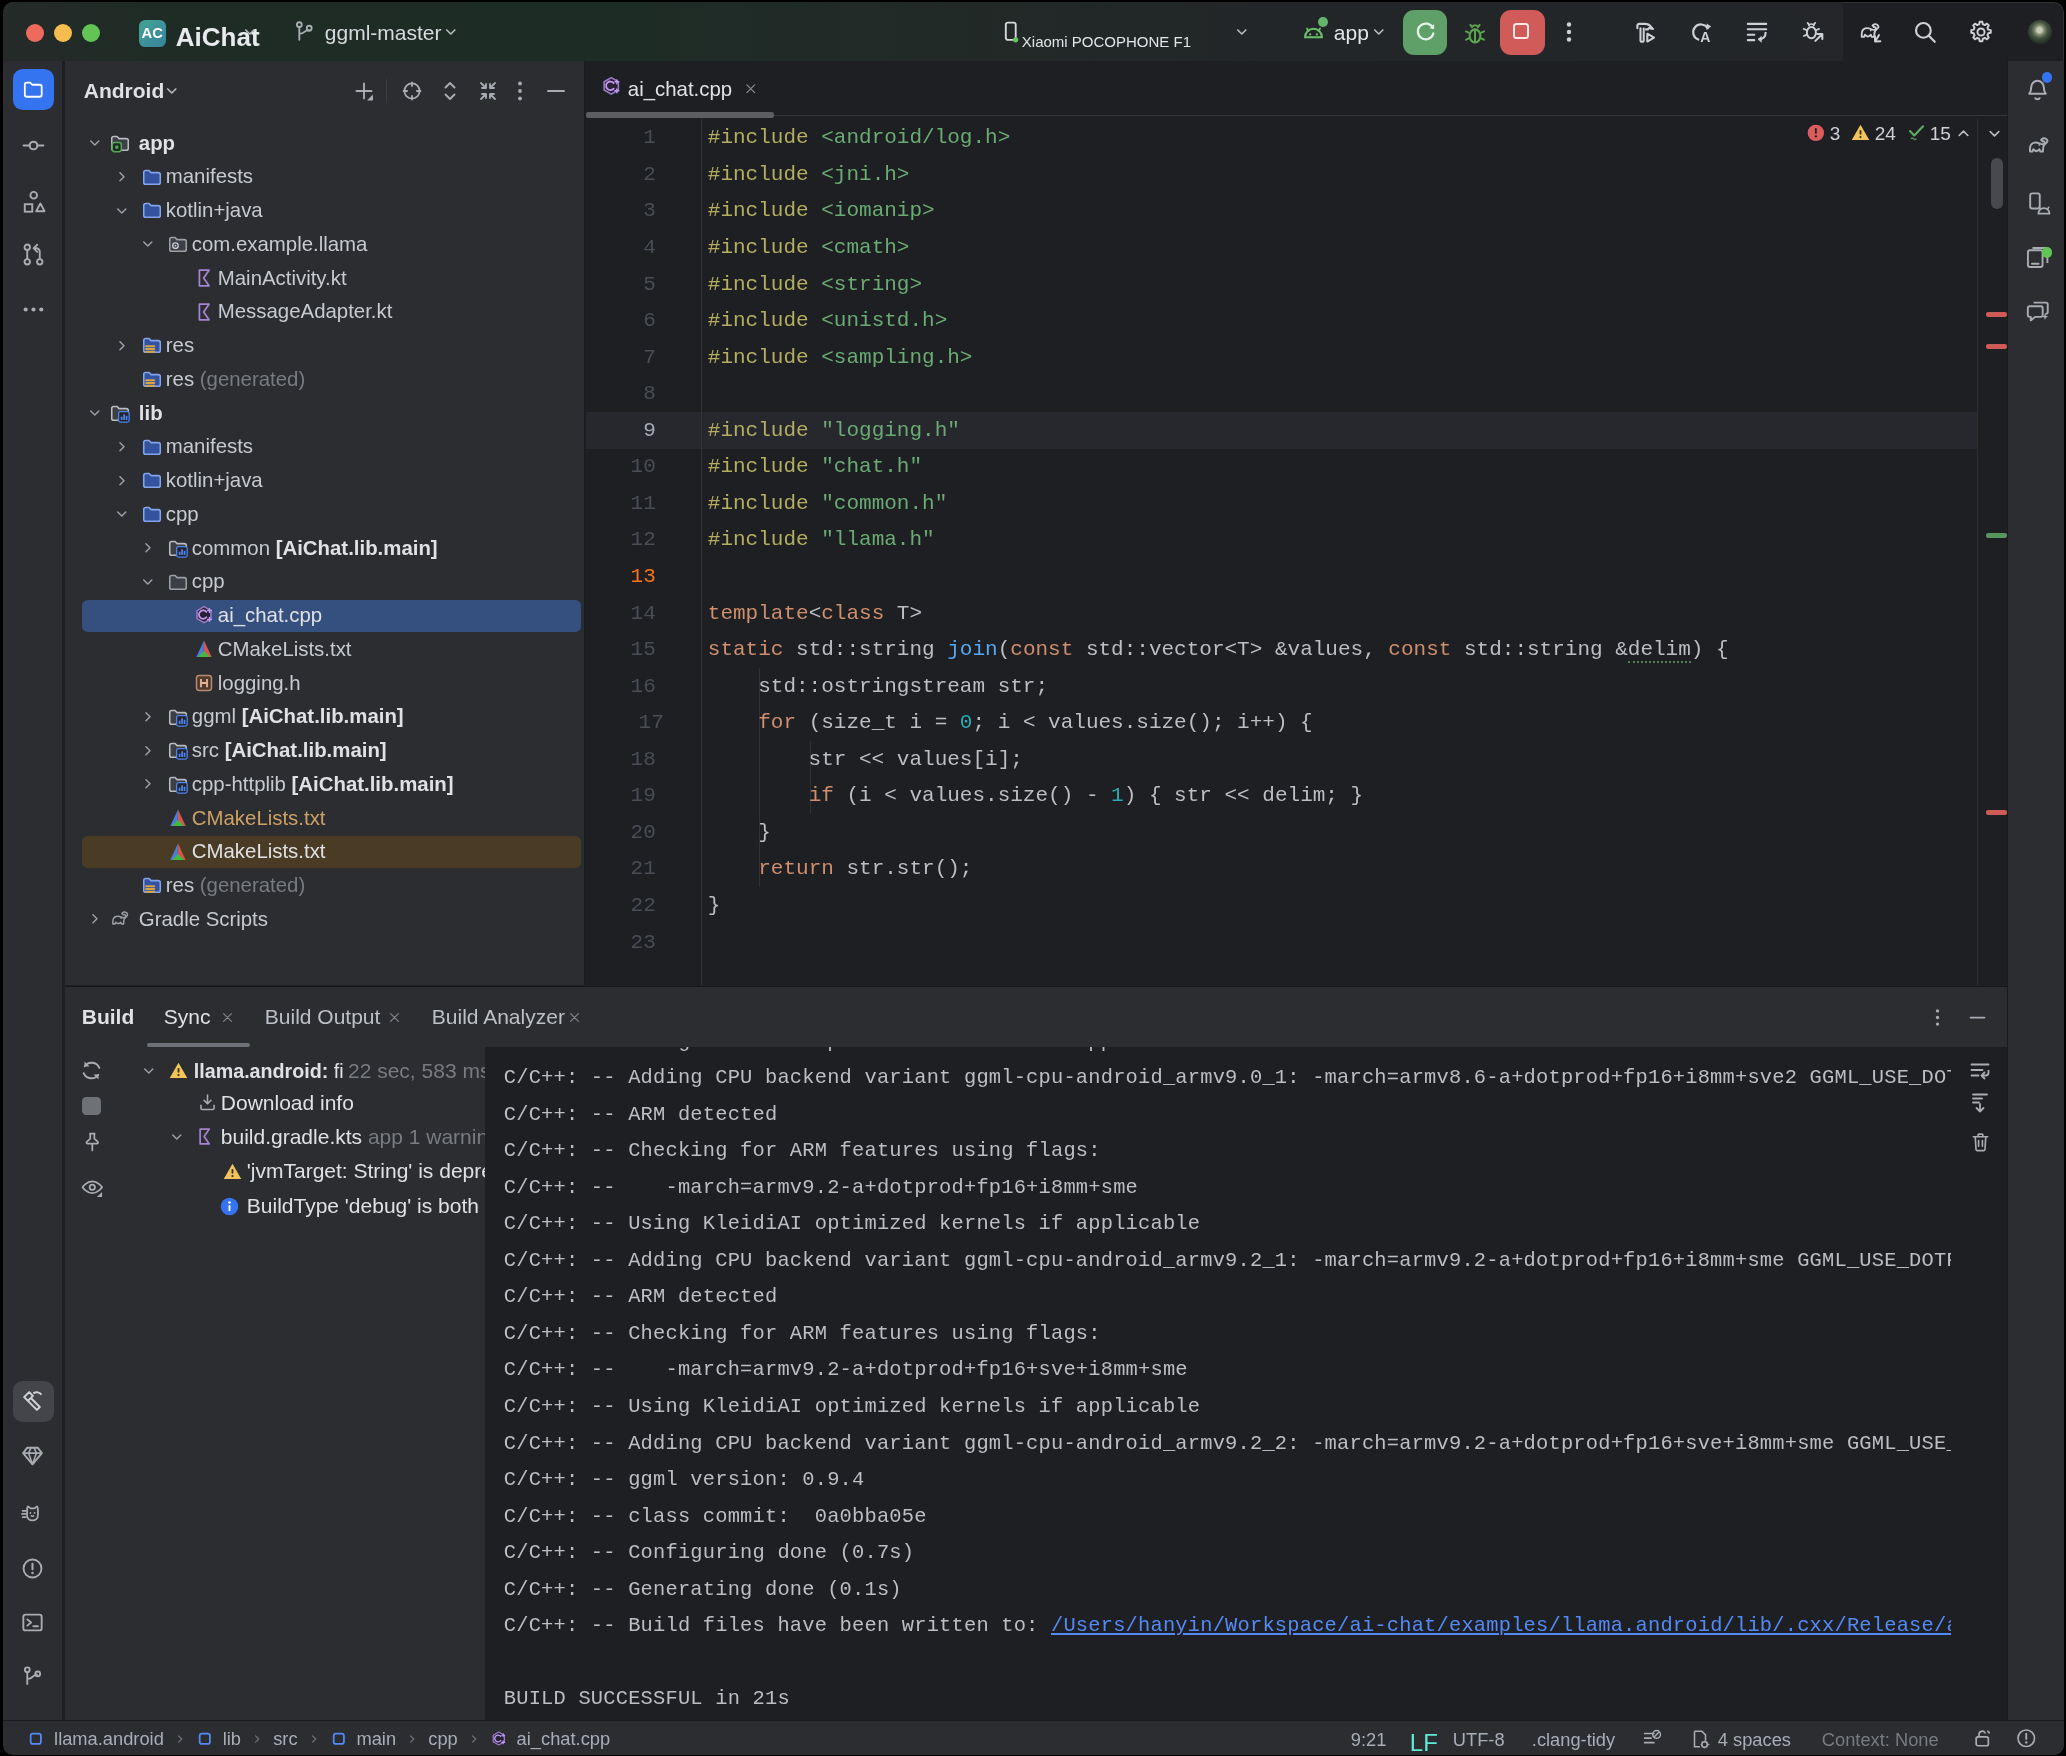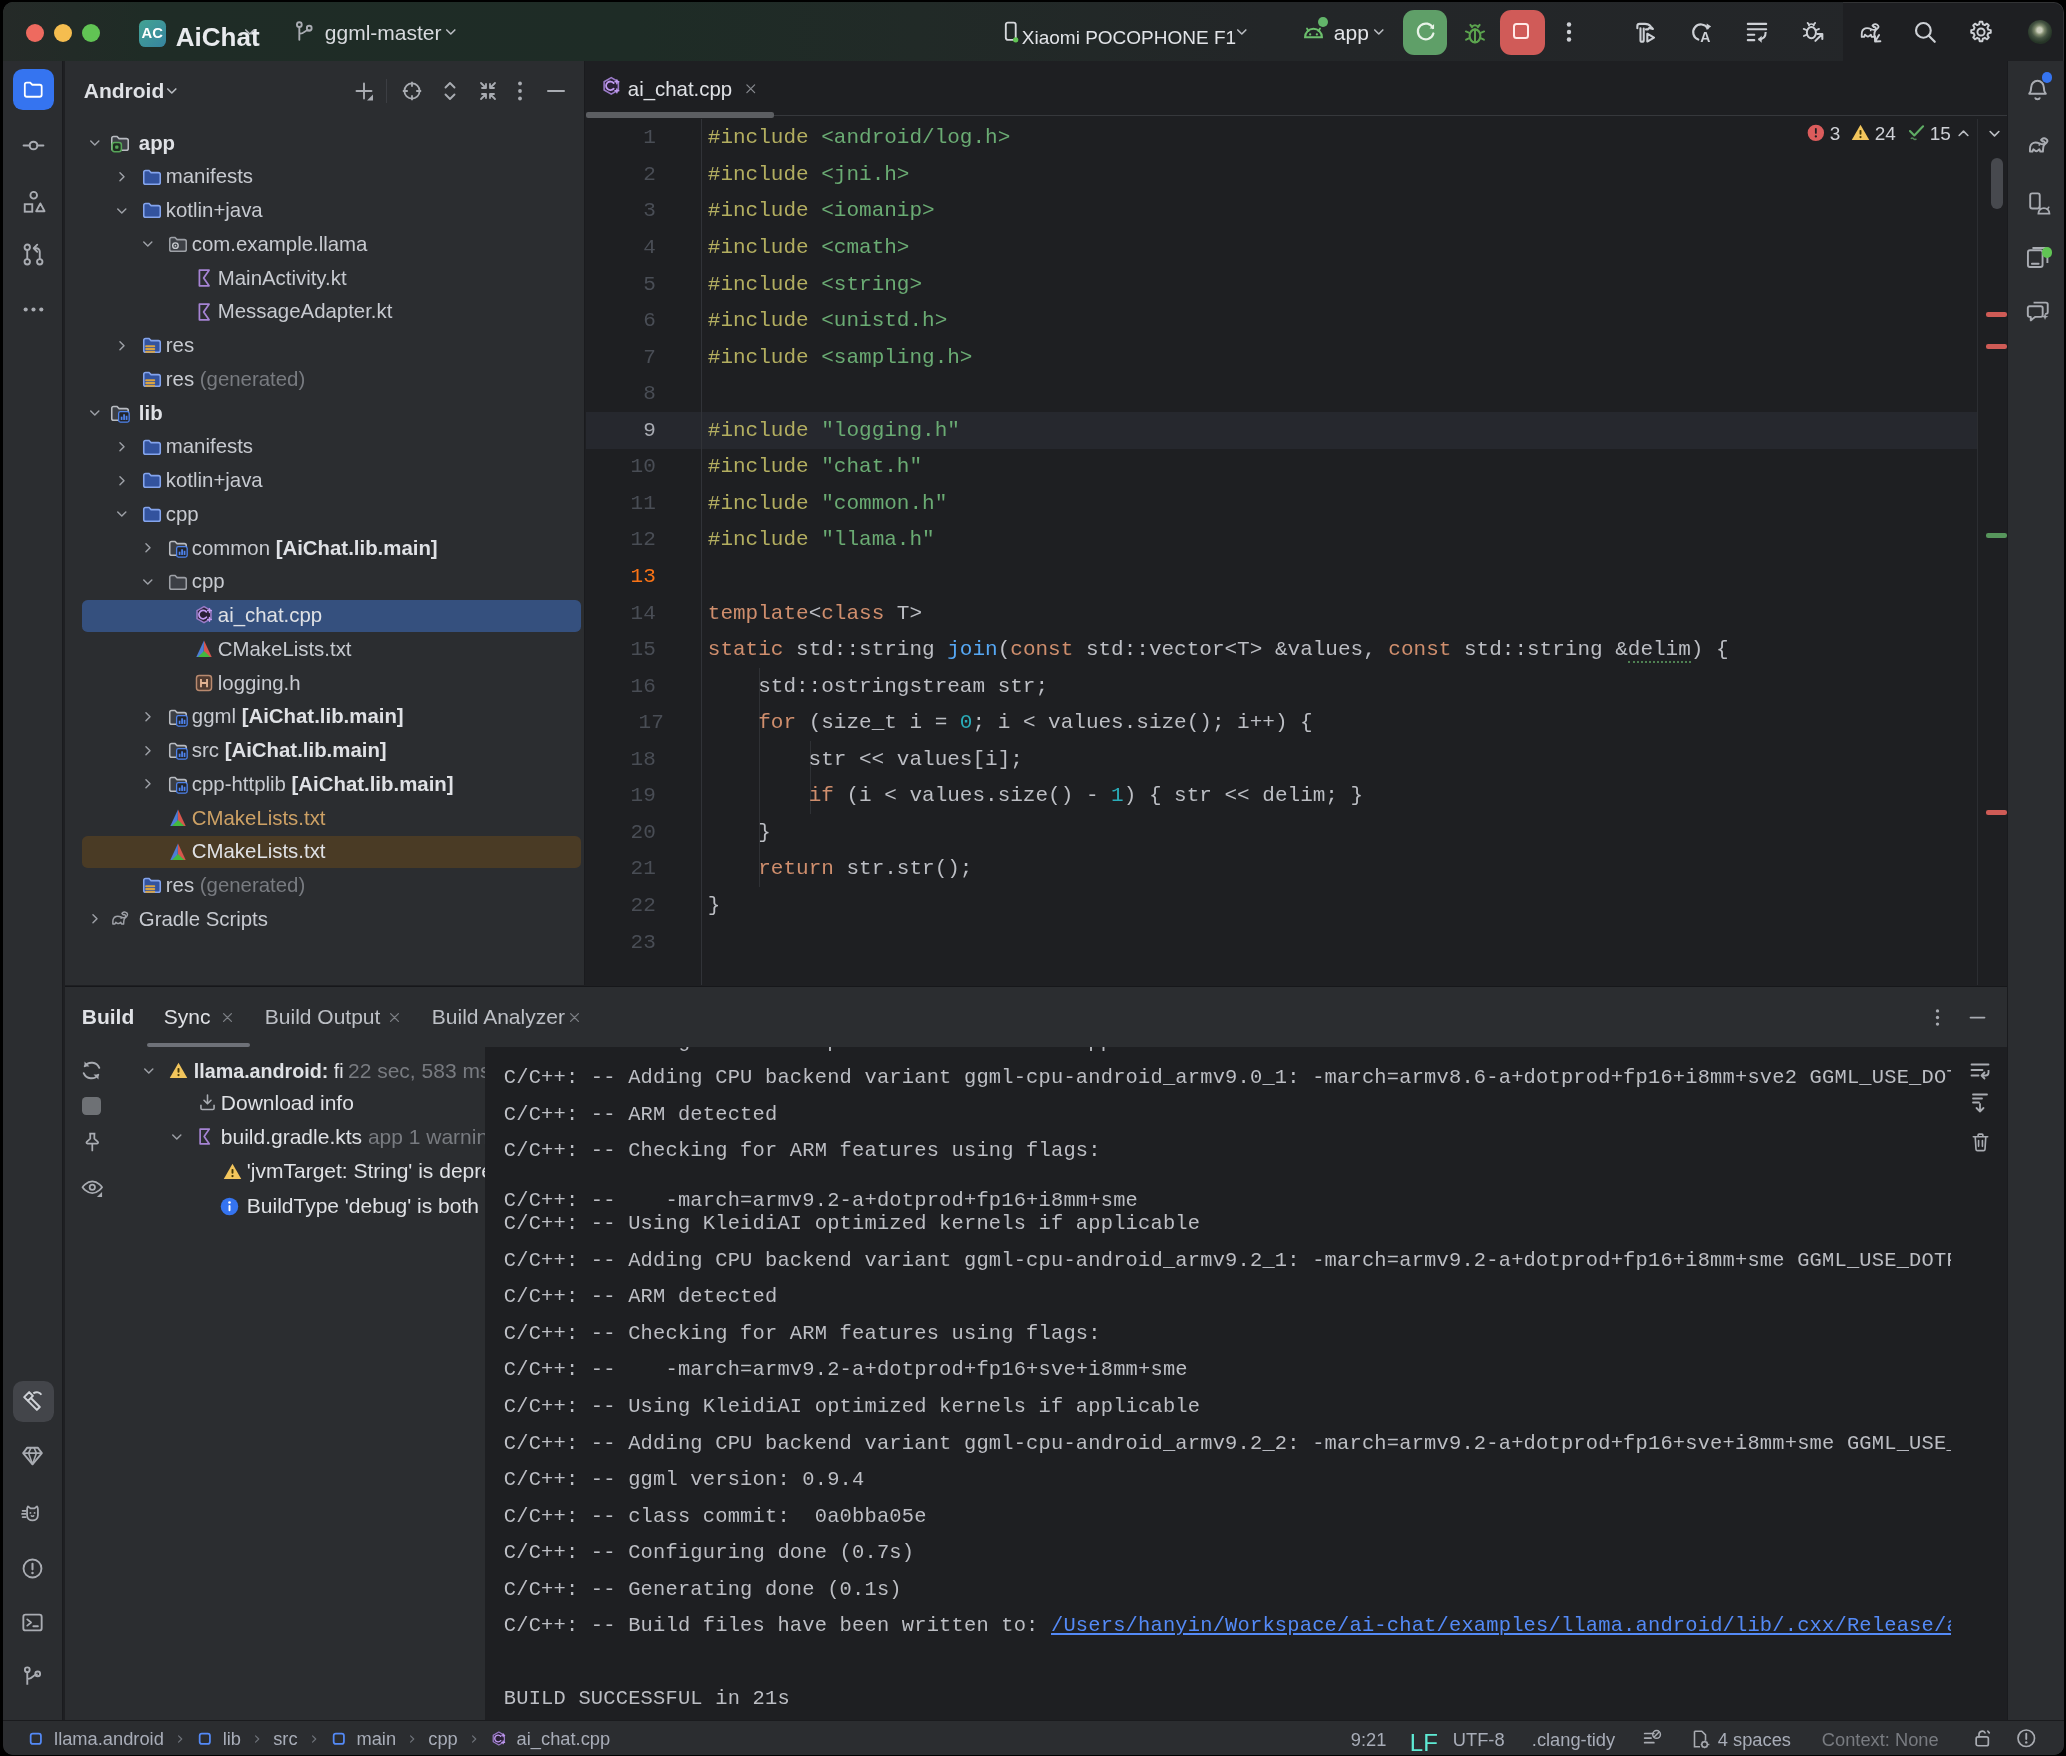--- a/index.html
+++ b/index.html
@@ -43,21 +43,21 @@
         <path d="M8 7.7V20M8 14.2c6.5 0 3.5-3.7 9.5-3.2" stroke="#A9ACB2" stroke-width="1.8" stroke-linecap="round" stroke-linejoin="round" fill="none"></path>
       </svg>
 <div class="abs" style="left:322px;top:19px;font-size:21px;color:#D8DADE">ggml-master</div>
 <svg class="abs " style="left:439px;top:21px" width="17.6" height="17.6" viewBox="0 0 24 24" fill="none">
         <path d="M6.5 9.5l5.5 5.5 5.5-5.5" stroke="#B9BCC1" stroke-width="2.2" stroke-linecap="round" stroke-linejoin="round" fill="none"></path>
       </svg>
 <svg class="abs " style="left:995px;top:17px" width="25" height="25" viewBox="0 0 24 24" fill="none">
         <rect x="7.5" y="3.5" width="9.5" height="16.5" rx="2" stroke="#D6D8DC" stroke-width="1.8"></rect>
         <circle cx="17" cy="20" r="2.6" fill="#61C454"></circle>
       </svg>
-<div class="abs" style="left:1019px;top:25px;font-size:19px;color:#E2E4E8">Xiaomi POCOPHONE F1</div>
+<div class="abs" style="left:1019px;top:31px;font-size:15px;color:#E2E4E8">Xiaomi POCOPHONE F1</div>
 <svg class="abs " style="left:1230px;top:21px" width="17.6" height="17.6" viewBox="0 0 24 24" fill="none">
         <path d="M6.5 9.5l5.5 5.5 5.5-5.5" stroke="#B9BCC1" stroke-width="2.2" stroke-linecap="round" stroke-linejoin="round" fill="none"></path>
       </svg>
 <svg class="abs " style="left:1297px;top:17px" width="27" height="27" viewBox="0 0 24 24" fill="none">
         <path d="M4.5 16.2a7.5 7.5 0 0 1 15 0z" stroke="#6CBE6C" stroke-width="1.8" fill="none"></path>
         <path d="M7.6 10.6L6.2 8.4M16.4 10.6l1.4-2.2" stroke="#6CBE6C" stroke-width="1.6" stroke-linecap="round"></path>
         <circle cx="9" cy="13.7" r="1" fill="#6CBE6C"></circle>
         <circle cx="15" cy="13.7" r="1" fill="#6CBE6C"></circle>
       </svg>
 <div class="abs" style="left:1315px;top:14.8px;width:9.8px;height:9.8px;border-radius:50%;background:#63B56A"></div>
@@ -576,21 +576,21 @@
         <rect x="10.9" y="10.4" width="2.2" height="7" rx="1.1" fill="#fff"></rect>
         <circle cx="12" cy="7.4" r="1.5" fill="#fff"></circle>
       </svg>
 <div class="tlabel" style="left:182px;top:202px;font-size:21px;color:#DFE1E5">BuildType 'debug' is both de</div>
 <div id="buildlog">
 <div class="abs" style="left:0;top:0;width:1466px;height:675px;overflow:hidden">
 <div class="logline mono" style="top:-24.6px">C/C++: -- Using KleidiAI optimized kernels if applicable</div>
 <div class="logline mono" style="top:12px">C/C++: -- Adding CPU backend variant ggml-cpu-android_armv9.0_1: -march=armv8.6-a+dotprod+fp16+i8mm+sve2 GGML_USE_DOTPROD GGML_USE_MATMUL_INT8</div>
 <div class="logline mono" style="top:49px">C/C++: -- ARM detected</div>
 <div class="logline mono" style="top:85px">C/C++: -- Checking for ARM features using flags:</div>
-<div class="logline mono" style="top:135px">C/C++: --    -march=armv9.2-a+dotprod+fp16+i8mm+sme</div>
+<div class="logline mono" style="top:122px">C/C++: --    -march=armv9.2-a+dotprod+fp16+i8mm+sme</div>
 <div class="logline mono" style="top:158px">C/C++: -- Using KleidiAI optimized kernels if applicable</div>
 <div class="logline mono" style="top:195px">C/C++: -- Adding CPU backend variant ggml-cpu-android_armv9.2_1: -march=armv9.2-a+dotprod+fp16+i8mm+sme GGML_USE_DOTPROD GGML_USE_MATMUL_INT8</div>
 <div class="logline mono" style="top:231px">C/C++: -- ARM detected</div>
 <div class="logline mono" style="top:268px">C/C++: -- Checking for ARM features using flags:</div>
 <div class="logline mono" style="top:304px">C/C++: --    -march=armv9.2-a+dotprod+fp16+sve+i8mm+sme</div>
 <div class="logline mono" style="top:341px">C/C++: -- Using KleidiAI optimized kernels if applicable</div>
 <div class="logline mono" style="top:378px">C/C++: -- Adding CPU backend variant ggml-cpu-android_armv9.2_2: -march=armv9.2-a+dotprod+fp16+sve+i8mm+sme GGML_USE_DOTPROD GGML_USE_MATMUL_INT8</div>
 <div class="logline mono" style="top:414px">C/C++: -- ggml version: 0.9.4</div>
 <div class="logline mono" style="top:451px">C/C++: -- class commit:  0a0bba05e</div>
 <div class="logline mono" style="top:487px">C/C++: -- Configuring done (0.7s)</div>

